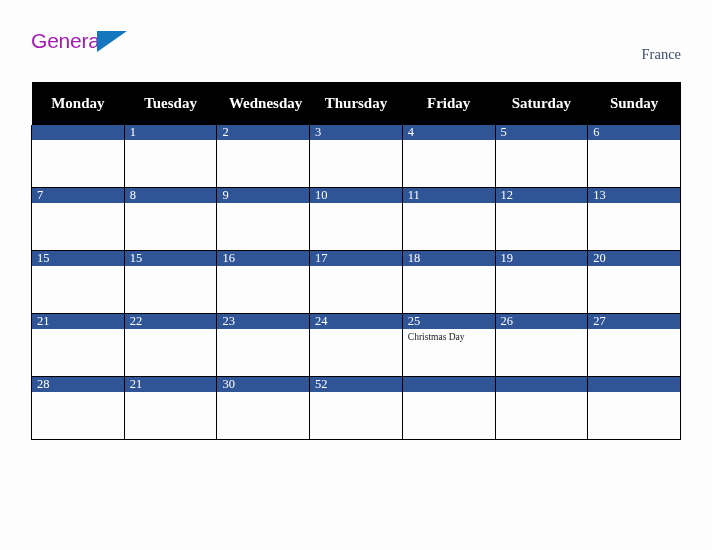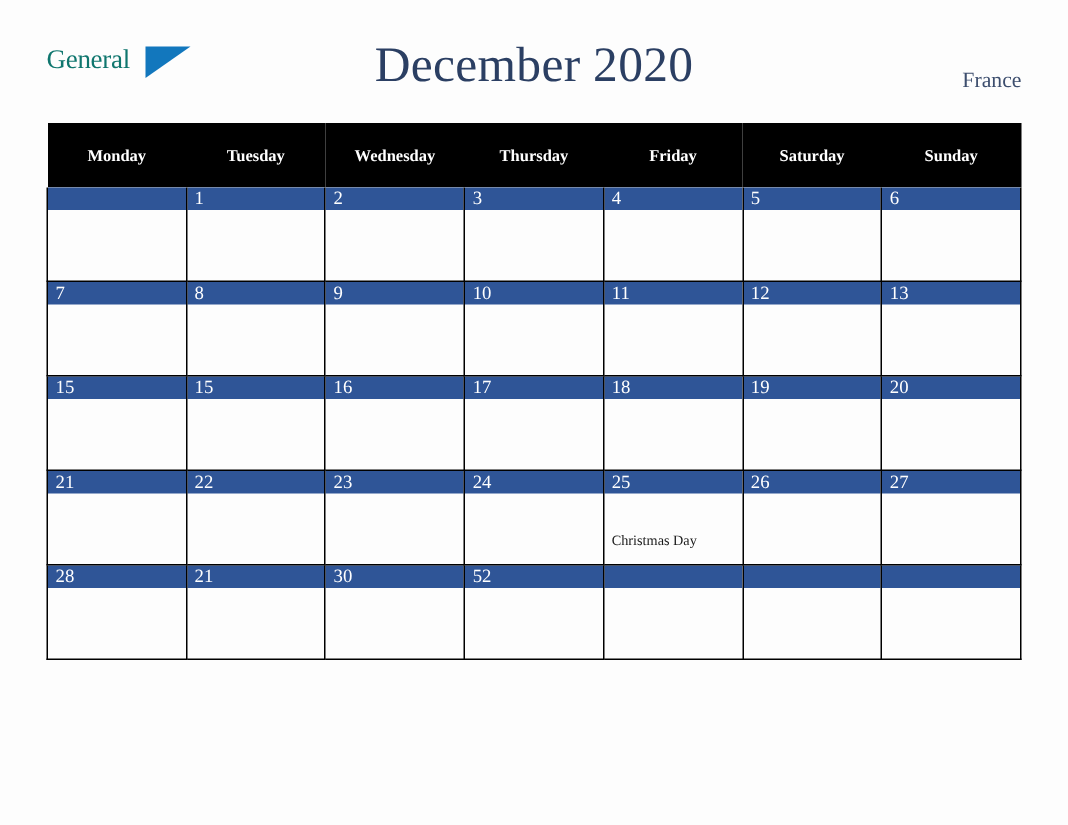--- a/index.html
+++ b/index.html
@@ -28,23 +28,23 @@
     width: 110px;
     height: 46px;
     line-height: 1;
     user-select: none;
   }
   .logo-row1 {
     position: relative;
     height: 22px;
   }
   .logo-general {
-    font-family: Liberation Serif, serif;
-    font-size: 18px;
-    color: #0f766e;
+    font-family: Liberation Sans, sans-serif;
+    font-size: 21px;
+    color: #a21caf;
     letter-spacing: -0.2px;
     position: absolute;
     left: 0;
     top: 0;
   }
   .logo-triangle {
     position: absolute;
     left: 66px;
     top: 1px;
     width: 0;
@@ -97,21 +97,21 @@
     width: 650px;
     border-collapse: collapse;
     table-layout: fixed;
   }
 
   .calendar th {
     background: #000000;
     color: #ffffff;
     font-family: "Liberation Serif", serif;
     font-weight: bold;
-    font-size: 11px;
+    font-size: 15px;
     height: 19px;
     padding: 12px;
     text-align: center;
     border: none;
   }
 
   .calendar td {
     padding: 0;
     vertical-align: top;
     border-left: 1px solid #000000;
@@ -138,21 +138,20 @@
     line-height: 15px;
     height: 15px;
     padding-left: 5px;
     box-sizing: border-box;
     overflow: hidden;
   }
 
   .events {
     display: block;
     padding: 2px 4px 0 5px;
-    margin-top: 24px;
   }
   .event {
     display: block;
     font-family: "Liberation Serif", serif;
     font-size: 9.5px;
     line-height: 12px;
     color: #1a1a1a;
     white-space: nowrap;
   }
 </style>
@@ -164,21 +163,20 @@
   <div class="logo">
     <div class="logo-row1">
       <span class="logo-general">General</span>
       <span class="logo-triangle"></span>
     </div>
     <div class="logo-row2">
       <span class="logo-blue">Blue</span>
     </div>
   </div>
 
-  <div class="cal-title">December 2020</div>
 
   <div class="country">France</div>
 
 </div>
 
 <table class="calendar">
   <thead>
     <tr id="weekday-row">
         <th>Monday</th>
         <th>Tuesday</th>

